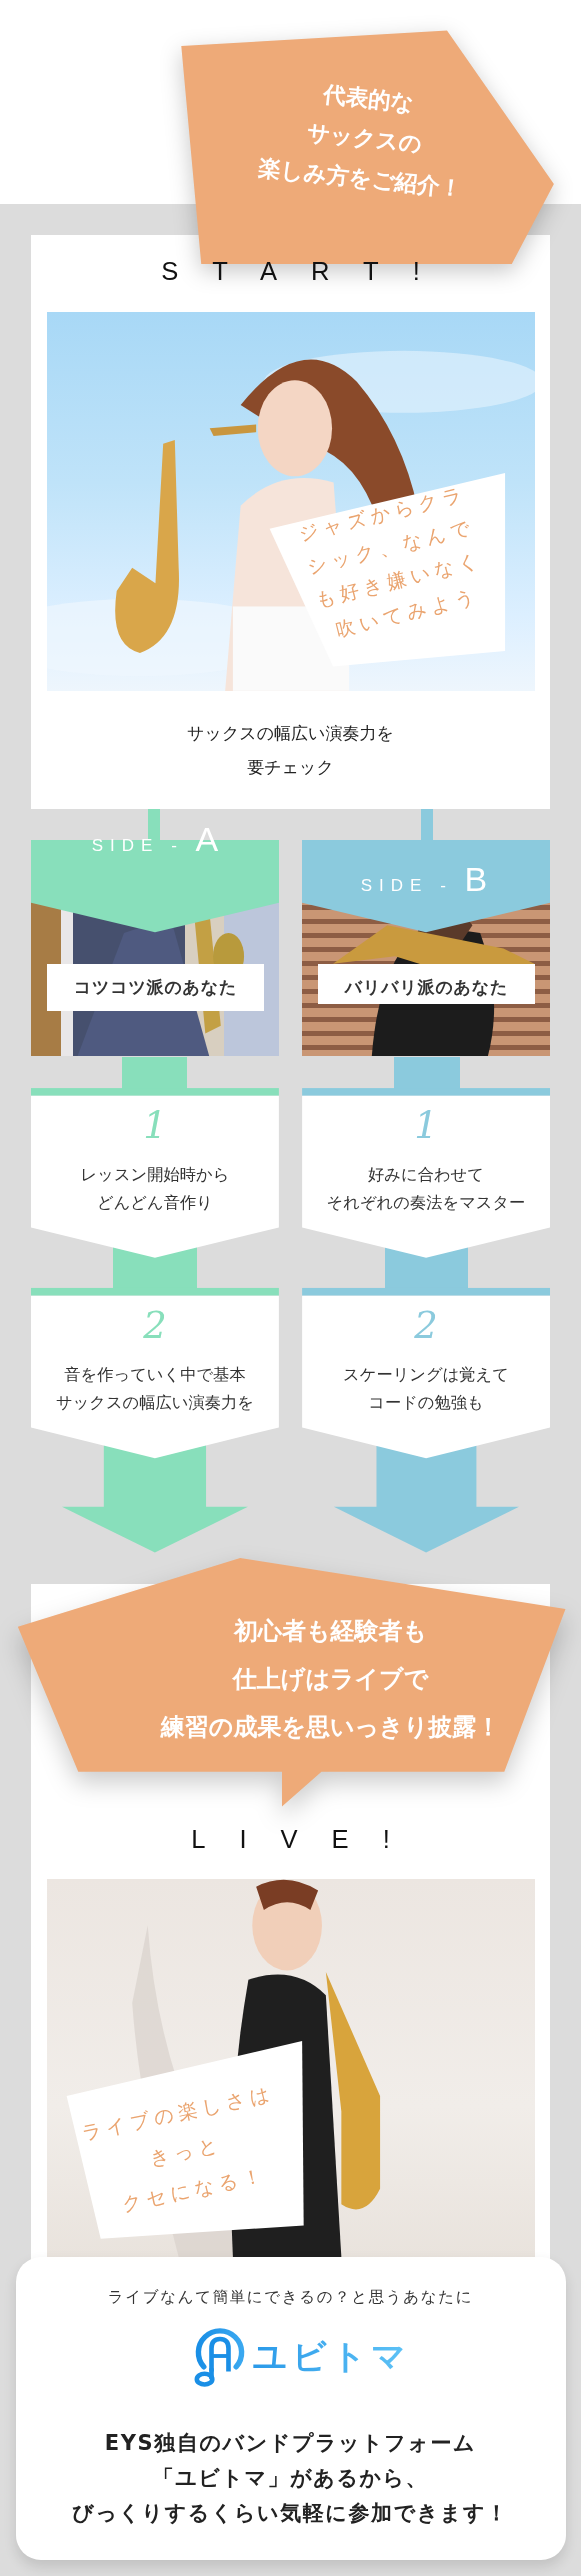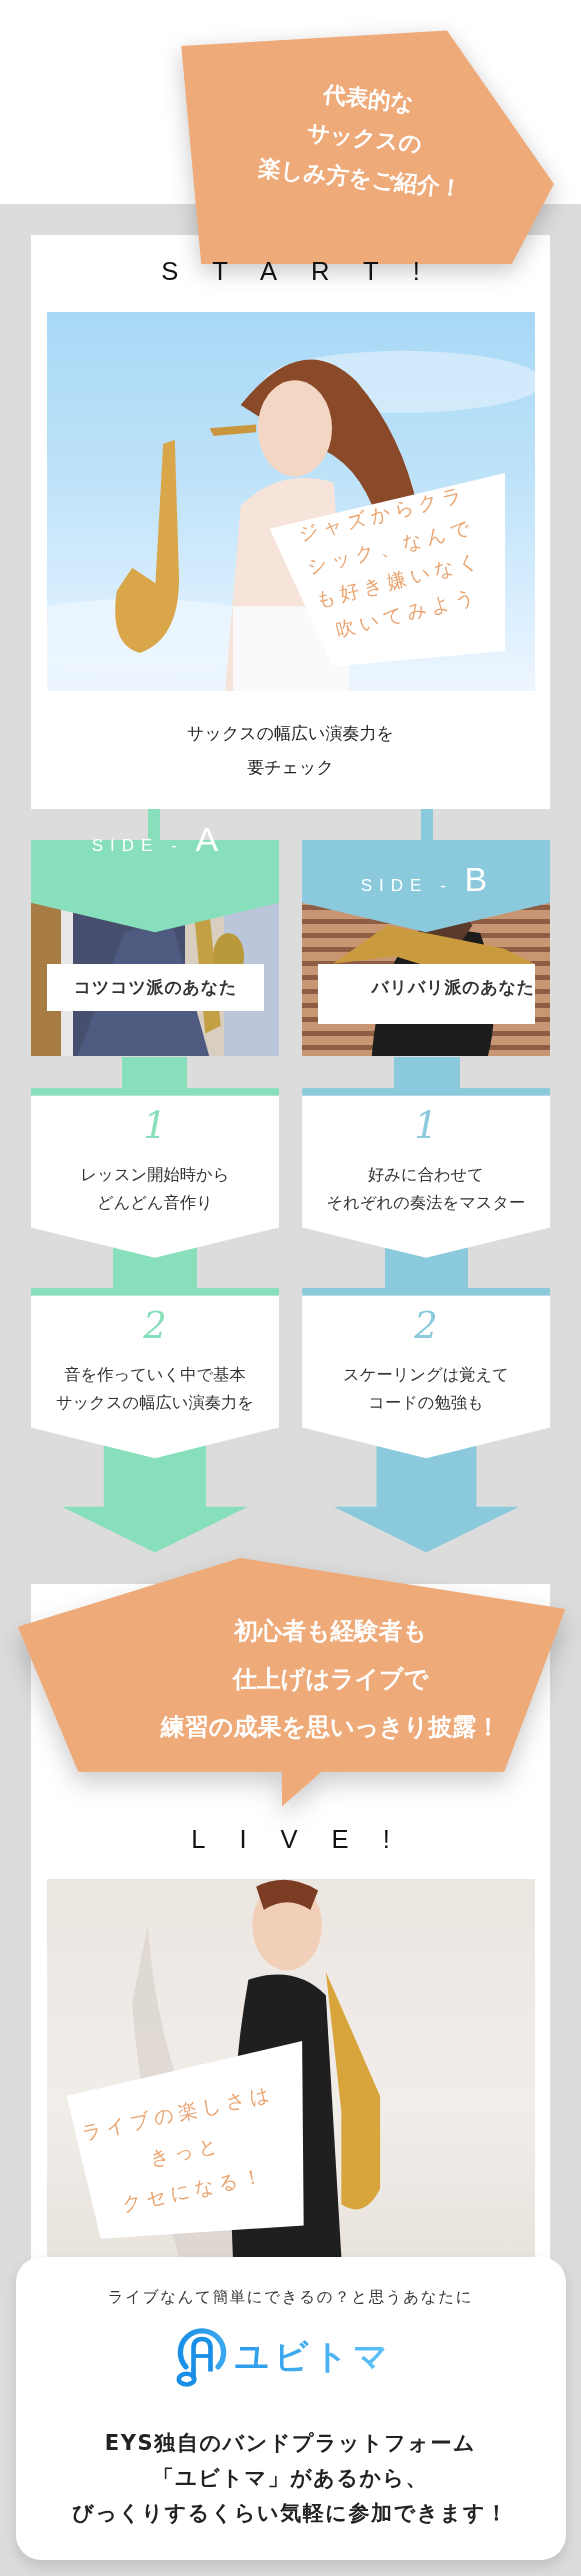--- a/index.html
+++ b/index.html
@@ -94,21 +94,21 @@
     <path d="M40 160 L110 110 L260 140 L300 160 L280 200 L120 150 Z" fill="#c99a3e"></path>
   </svg>
 </div>
 <svg class="abs" style="left:302px;top:840px;" width="248" height="93" viewBox="0 0 320 120">
   <polygon points="0,0 320,0 320,81 160,119 0,81" fill="#8bcadd"></polygon>
 </svg>
 <div class="abs sidehead" style="left:302px;top:860px;width:244px;">
   <span>SIDE -</span>
   <span class="big">B</span>
 </div>
-<div class="abs lbl" style="left:318px;top:964px;width:217px;height:60px;text-align:right;">バリバリ派のあなた</div>
+<div class="abs lbl" style="left:318px;top:964px;width:217px;height:40px;">バリバリ派のあなた</div>
 
 <div class="abs" style="left:122px;top:1057px;width:65px;height:35px;background:#88dfbb;"></div>
 <div class="abs" style="left:394px;top:1057px;width:66px;height:35px;background:#8bcadd;"></div>
 
 <div class="abs" style="left:113px;top:1240px;width:84px;height:51px;background:#88dfbb;"></div>
 <div class="abs" style="left:385px;top:1240px;width:83px;height:51px;background:#8bcadd;"></div>
 
 <svg class="abs" style="left:0;top:1434px;" width="581" height="124" viewBox="0 0 750 160">
   <polygon points="134,0 266,0 266,94 320,94 200,153 80,94 134,94" fill="#88dfbb"></polygon>
   <polygon points="486,0 615,0 615,94 670,94 550,153 431,94 486,94" fill="#8bcadd"></polygon>
@@ -180,21 +180,21 @@
   <polygon points="86,103 390,32 392,270 130,287" fill="#ffffff"></polygon>
 </svg>
 <div class="abs hand" style="left:85px;top:2093px;width:202px;font-size:19.4px;line-height:39px;transform:rotate(-12deg);">
   <div>ライブの楽しさは</div>
   <div>きっと</div>
   <div>クセになる！</div>
 </div>
 
 <div class="abs card" style="left:15.5px;top:2257px;width:550px;height:303px;box-shadow:0 6.2px 12.4px rgba(0,0,0,0.12);border-radius:25px;">
   <div class="center" style="position:absolute;top:30px;left:0;width:550px;font-size:15.5px;letter-spacing:1.6px;color:#333;">ライブなんて簡単にできるの？と思うあなたに</div>
-  <div style="position:absolute;left:159px;top:68px;width:240px;height:62px;text-align:center;">
+  <div style="position:absolute;left:177px;top:68px;width:240px;height:62px;text-align:center;">
     <svg width="54" height="62" style="position:absolute;left:0;top:0;" viewBox="0 0 70 80">
       <defs>
           <linearGradient id="lg" x1="0" x2="1">
             <stop offset="0" stop-color="#1a8fe6"></stop>
             <stop offset="1" stop-color="#3aa8f0"></stop>
           </linearGradient>
         </defs>
       <path d="M14 54 A28 28 0 1 1 56 54" fill="none" stroke="url(#lg)" stroke-width="7" stroke-linecap="round"></path>
       <path d="M24 60 L24 30 Q24 18 35 18 Q46 18 46 30 L46 60" fill="none" stroke="#1a8fe6" stroke-width="6"></path>
       <line x1="24" y1="40" x2="46" y2="40" stroke="#1a8fe6" stroke-width="5"></line>

